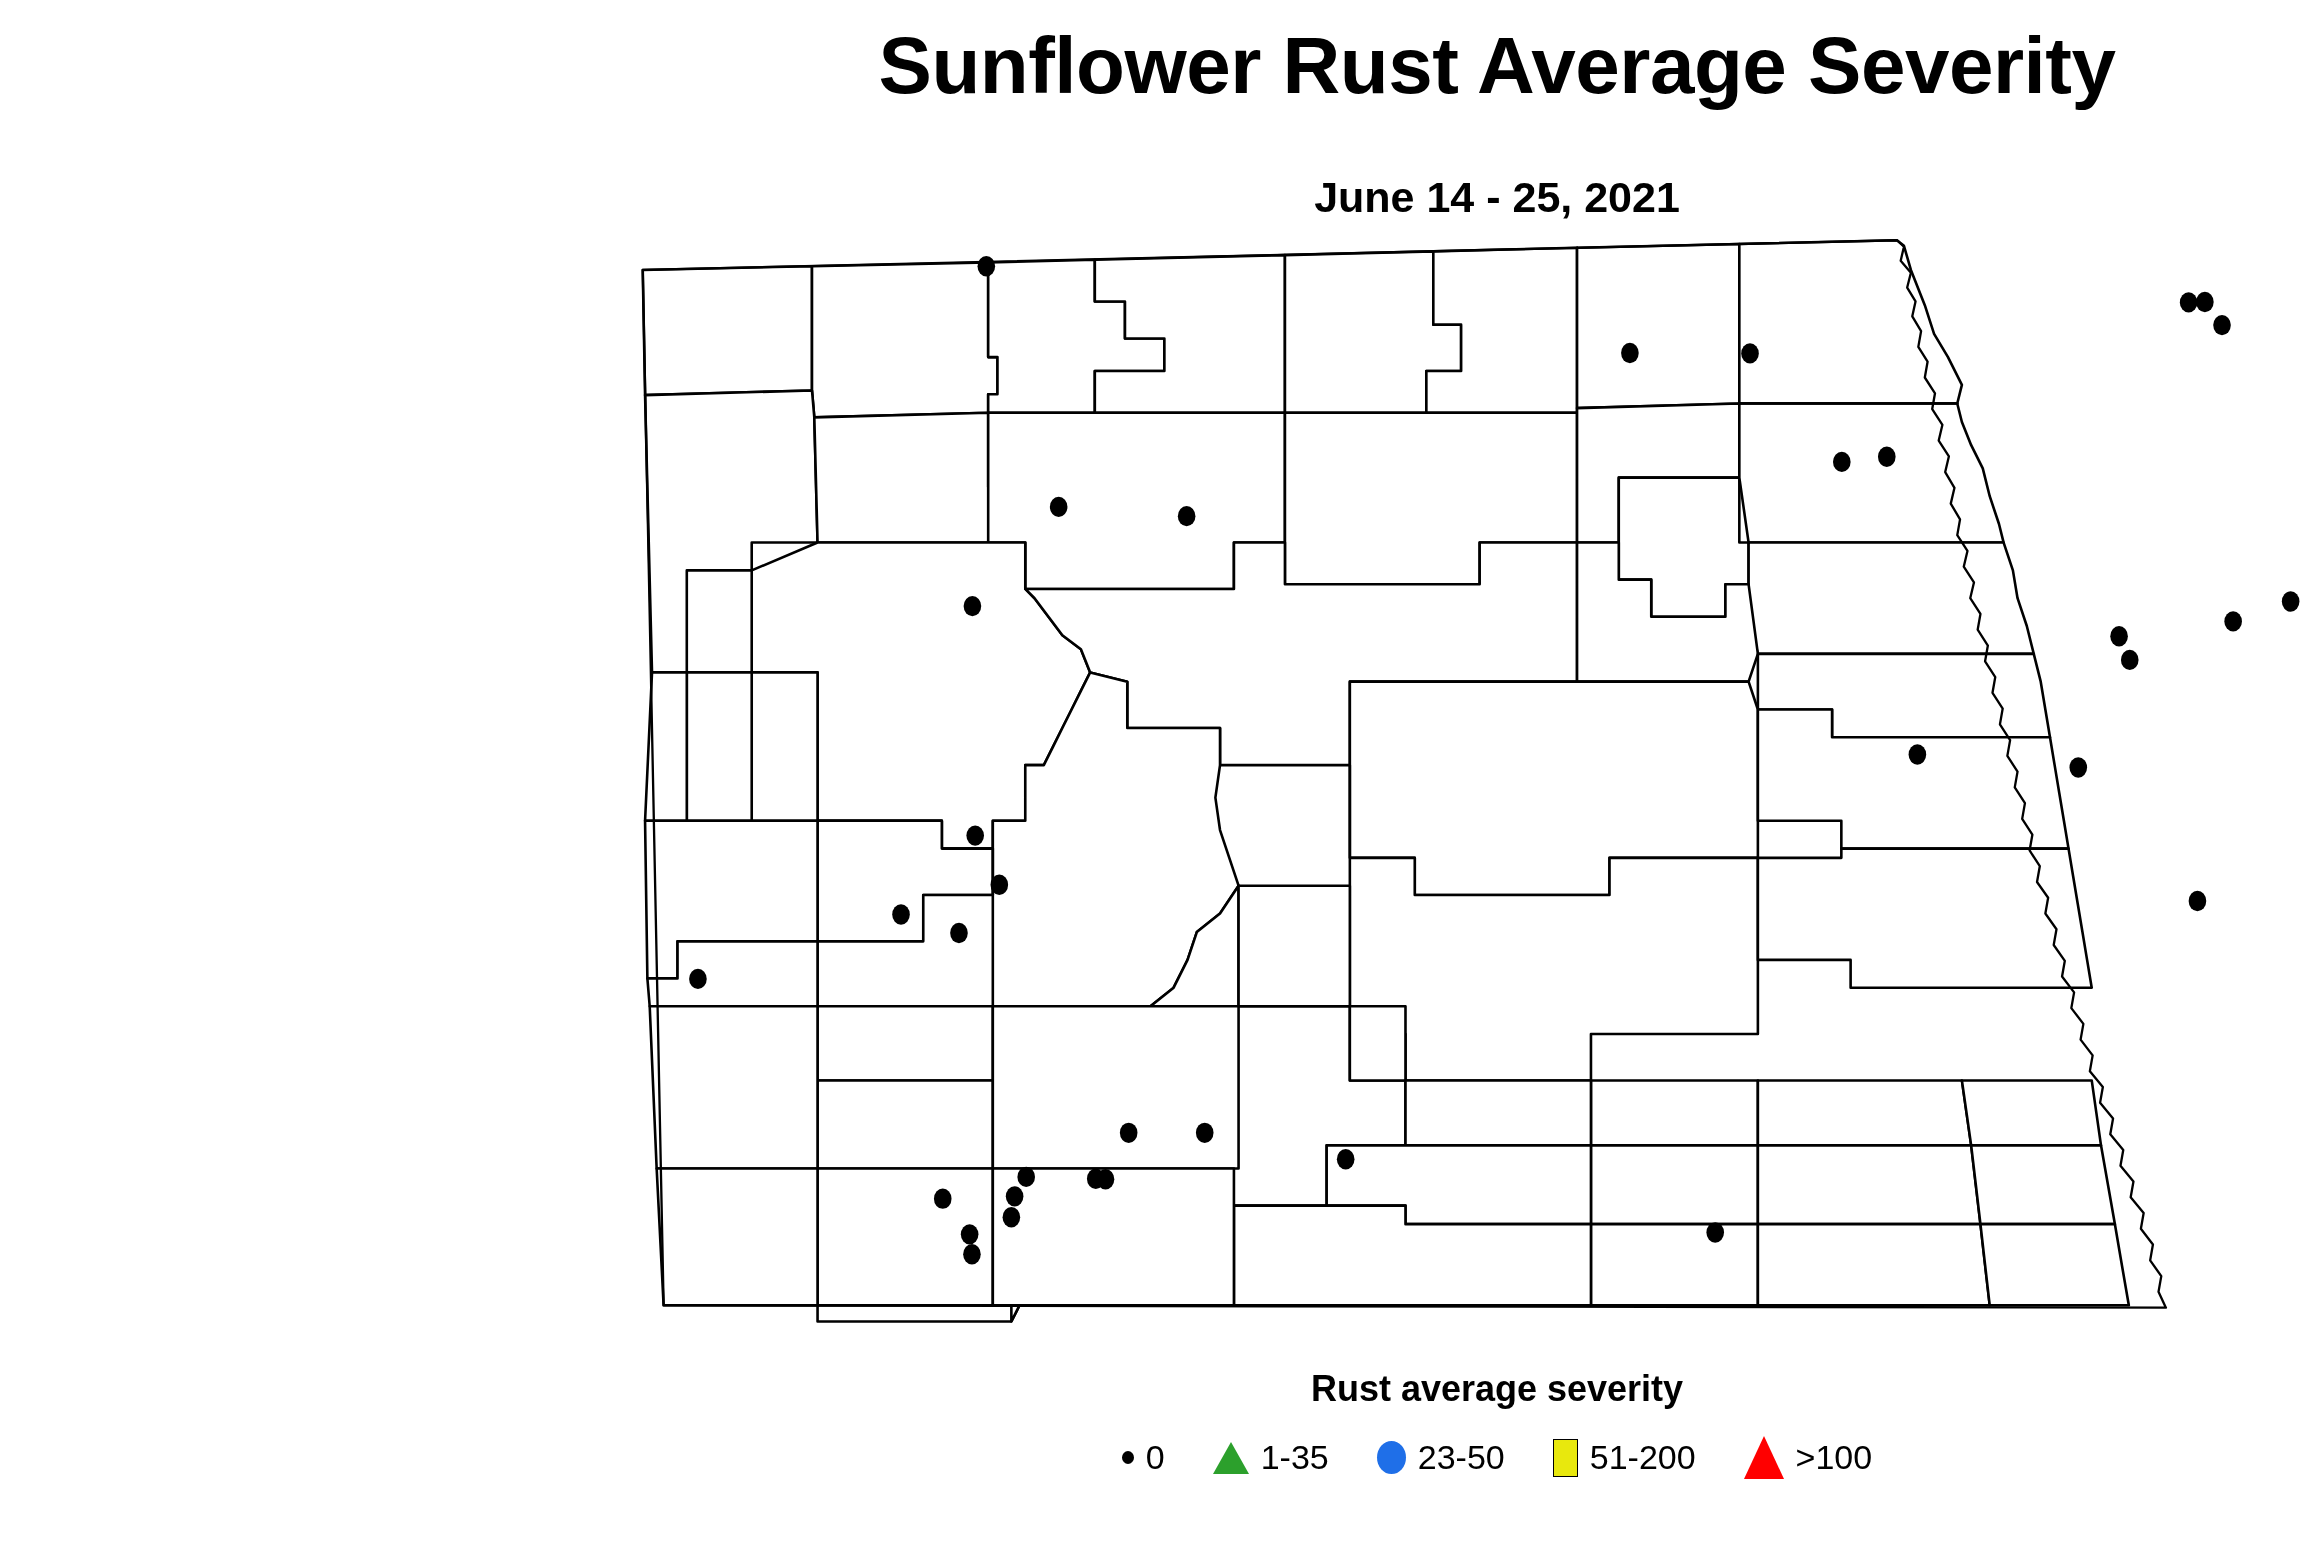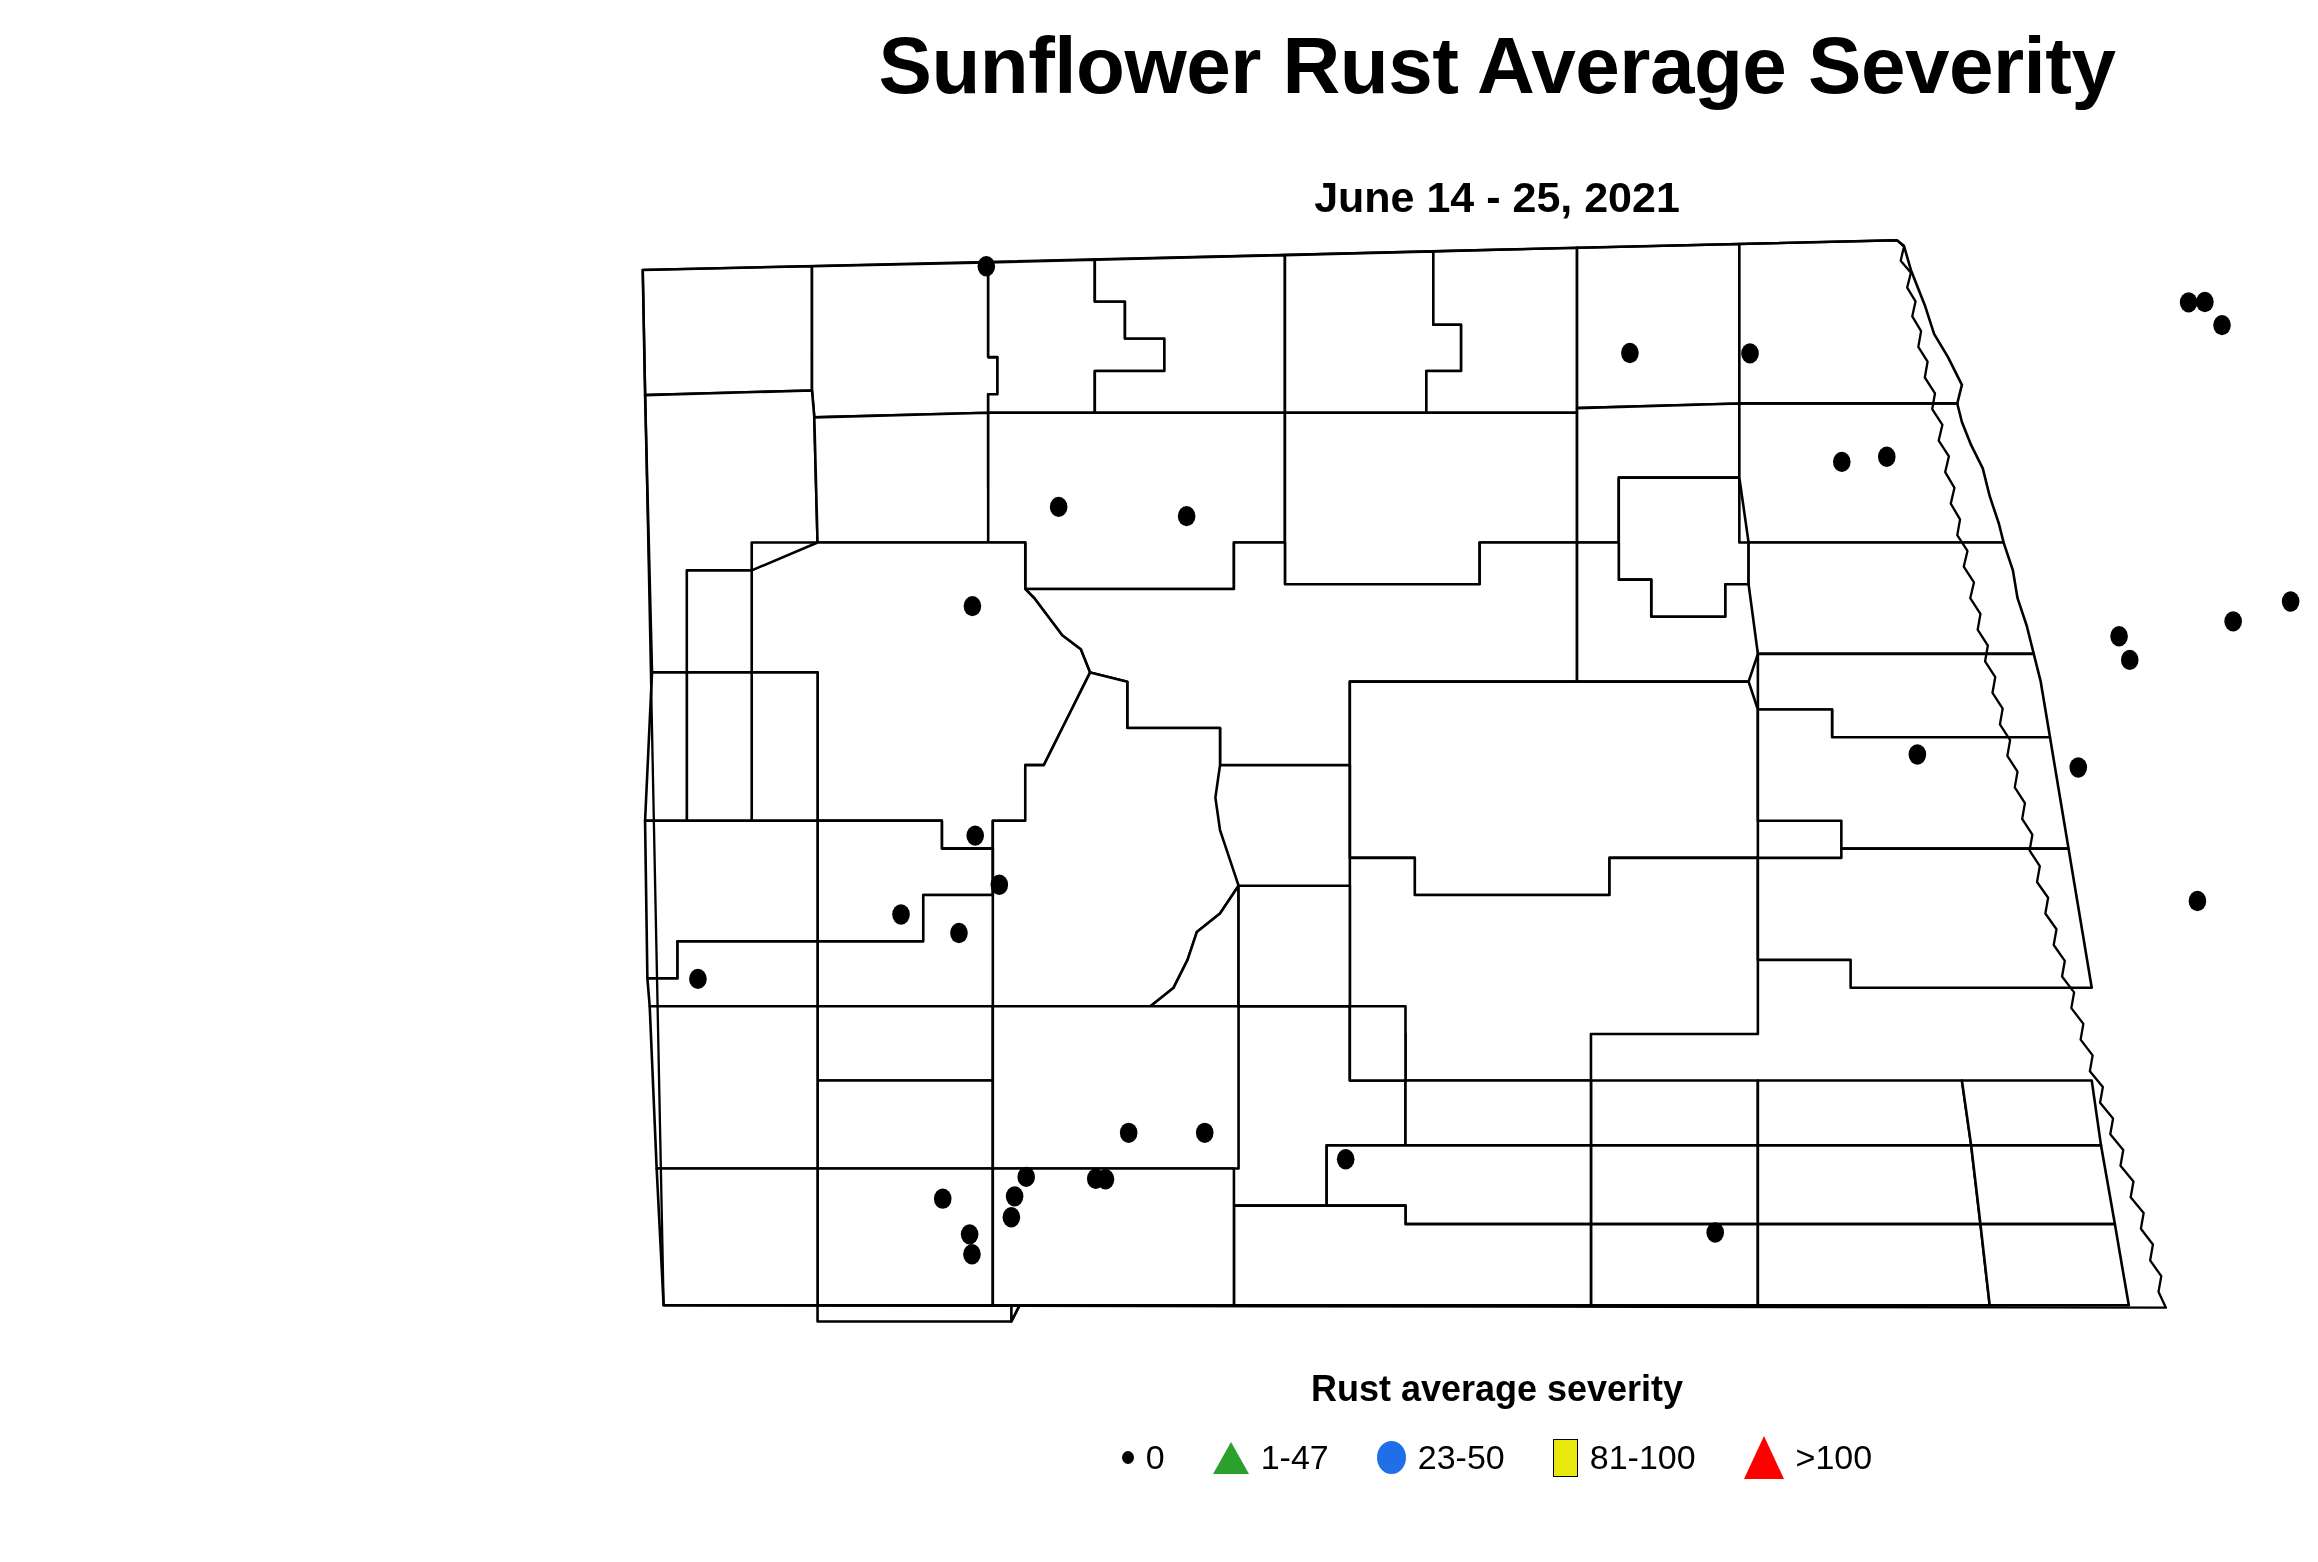--- a/index.html
+++ b/index.html
@@ -265,31 +265,31 @@
     <div class="legend-title">Rust average severity</div>
     <div class="legend-row">
 
       <div class="legend-item">
         <span class="sym sym-dot"></span>
         <span class="legend-label">0</span>
       </div>
 
       <div class="legend-item">
         <span class="sym sym-tri-green"></span>
-        <span class="legend-label">1-47</span>
+        <span class="legend-label">1-35</span>
       </div>
 
       <div class="legend-item">
         <span class="sym sym-circle-blue"></span>
         <span class="legend-label">23-50</span>
       </div>
 
       <div class="legend-item">
         <span class="sym sym-square-yellow"></span>
-        <span class="legend-label">81-100</span>
+        <span class="legend-label">51-200</span>
       </div>
 
       <div class="legend-item">
         <span class="sym sym-tri-red"></span>
         <span class="legend-label">&gt;100</span>
       </div>
 
     </div>
   </div>
 

